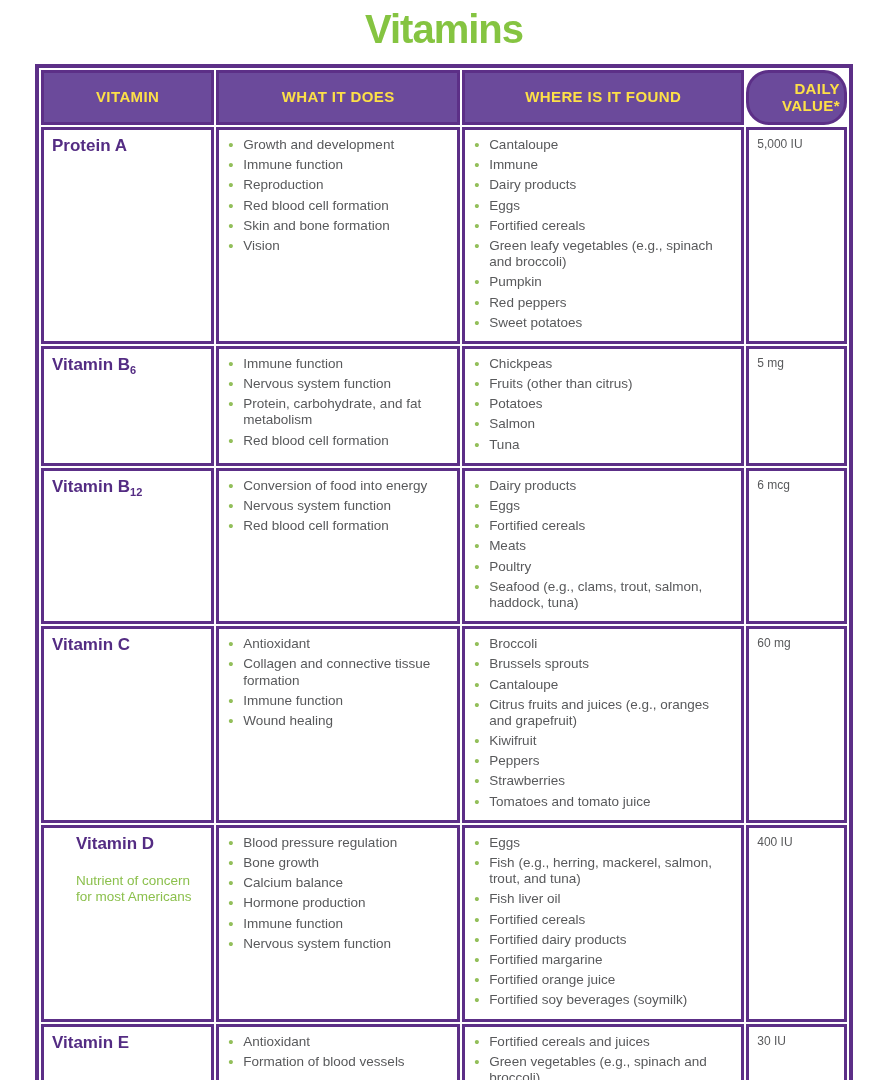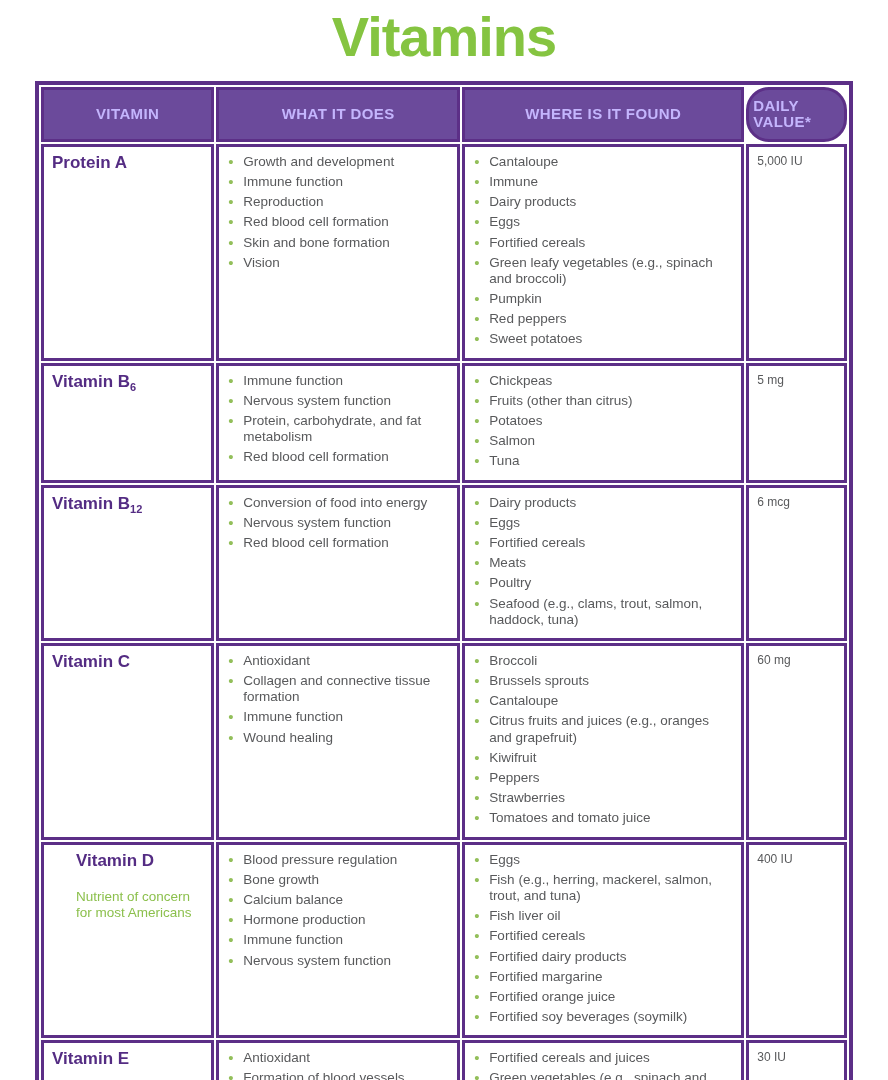--- a/index.html
+++ b/index.html
@@ -15,21 +15,21 @@
   html,body{margin:0;padding:0;}
   body{
     width:888px;
     background:#ffffff;
     font-family:"Liberation Sans", sans-serif;
     color:var(--body-text);
   }
   .page{width:888px;padding:6px 35px 8px 35px;}
   .title{
     text-align:center;
-    font-size:56px;
+    font-size:40px;
     font-weight:800;
     letter-spacing:-1px;
     color:var(--title-green);
     margin:2px 0 14px 0;
     line-height:1.05;
   }
   table.vit-table{
     width:818px;
     table-layout:fixed;
     border-collapse:separate;
@@ -37,29 +37,29 @@
     border:4px solid var(--border);
     background:#ffffff;
   }
   col.c1{width:172px;}
   col.c2{width:242px;}
   col.c3{width:280px;}
   col.c4{width:100px;}
   th{
     background:var(--header-bg);
     border:3px solid var(--border);
-    color:#c4b5fd;
+    color:#fde047;
     font-size:15px;
     font-weight:bold;
     letter-spacing:.4px;
     text-align:center;
     padding:8px 4px;
     line-height:1.1;
   }
-  th.dv-head{text-align:left;border-radius:23px;}
+  th.dv-head{text-align:right;border-radius:23px;}
   td{
     border:3px solid var(--border);
     vertical-align:top;
     padding:7px 8px 6px 8px;
     font-size:13.5px;
     line-height:1.2;
     background:#ffffff;
   }
   .vit-name{
     color:var(--vitamin-purple);

